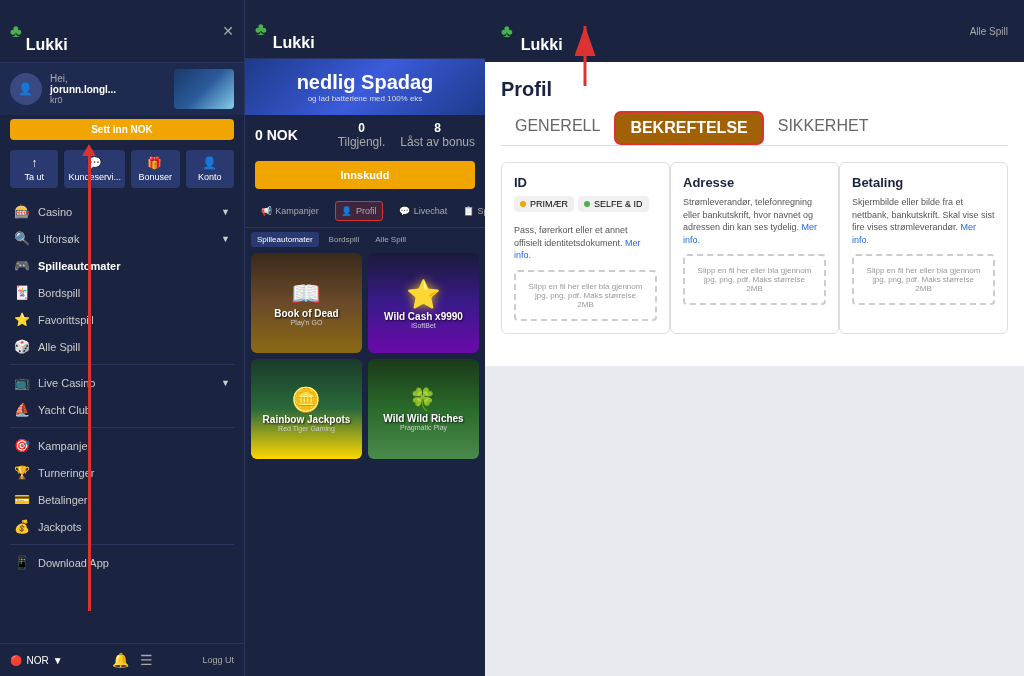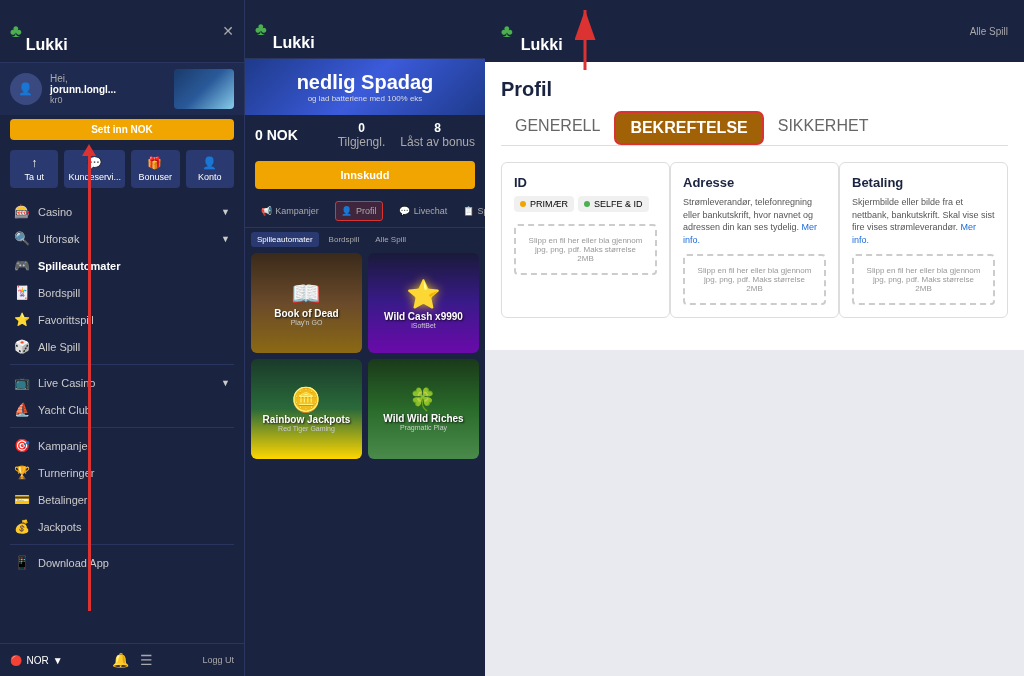--- a/index.html
+++ b/index.html
@@ -783,20 +783,24 @@
         <div style="display:flex; gap:4px; margin-bottom:6px; flex-wrap:wrap;">
           <div class="card-badge">
             <div class="badge-dot"></div>
             <span>PRIMÆR</span>
           </div>
           <div class="card-badge">
             <div class="badge-dot green"></div>
             <span>SELFE &amp; ID</span>
           </div>
         </div>
+        <div class="card-subtitle">
+          <span>Pass, førerkort eller et annet offisielt identitetsdokument.</span>
+          <span class="card-link">Mer info.</span>
+        </div>
         <div class="upload-area">
           <div>Slipp en fil her eller bla gjennom</div>
           <div>jpg, png, pdf. Maks størrelse 2MB</div>
         </div>
       </div>
 
       <div class="profil-card">
         <div class="card-title">Adresse</div>
         <div class="card-subtitle">
           <span>Strømleverandør, telefonregning eller bankutskrift, hvor navnet og adressen din kan ses tydelig.</span>

